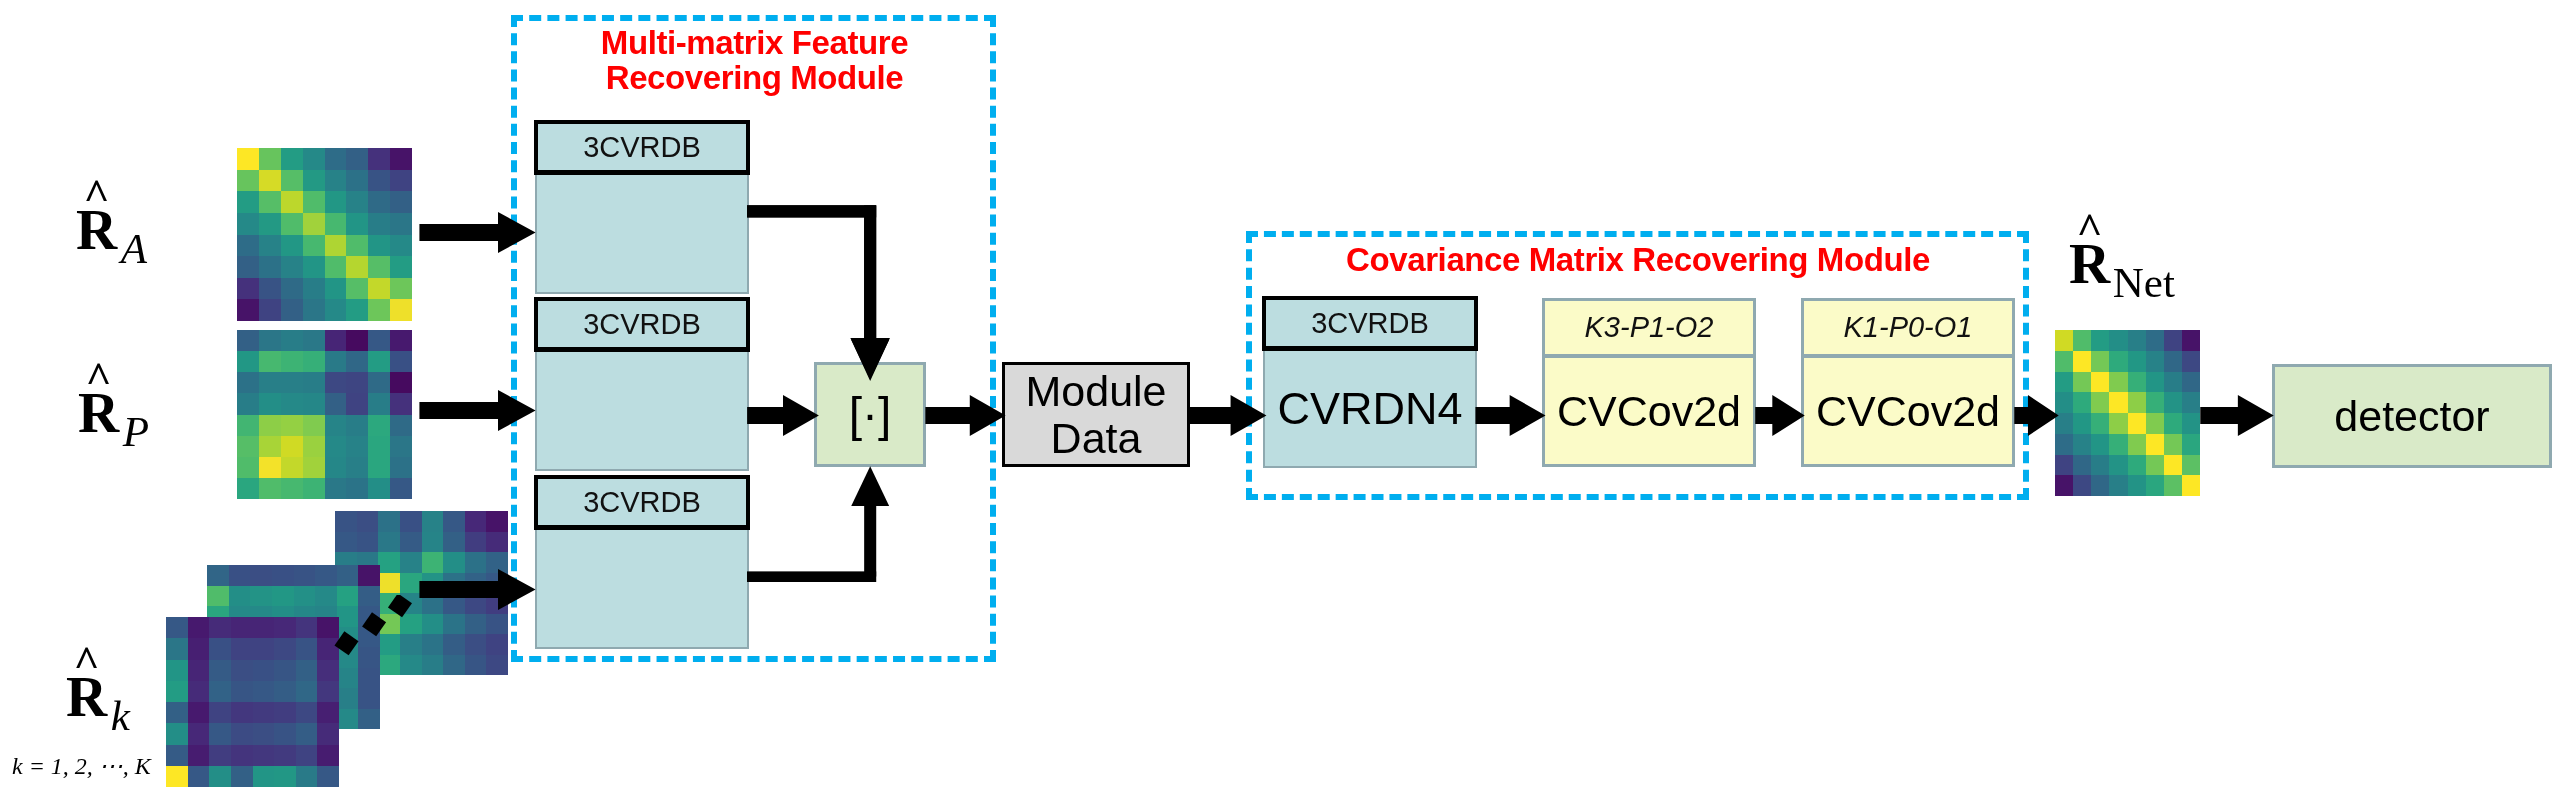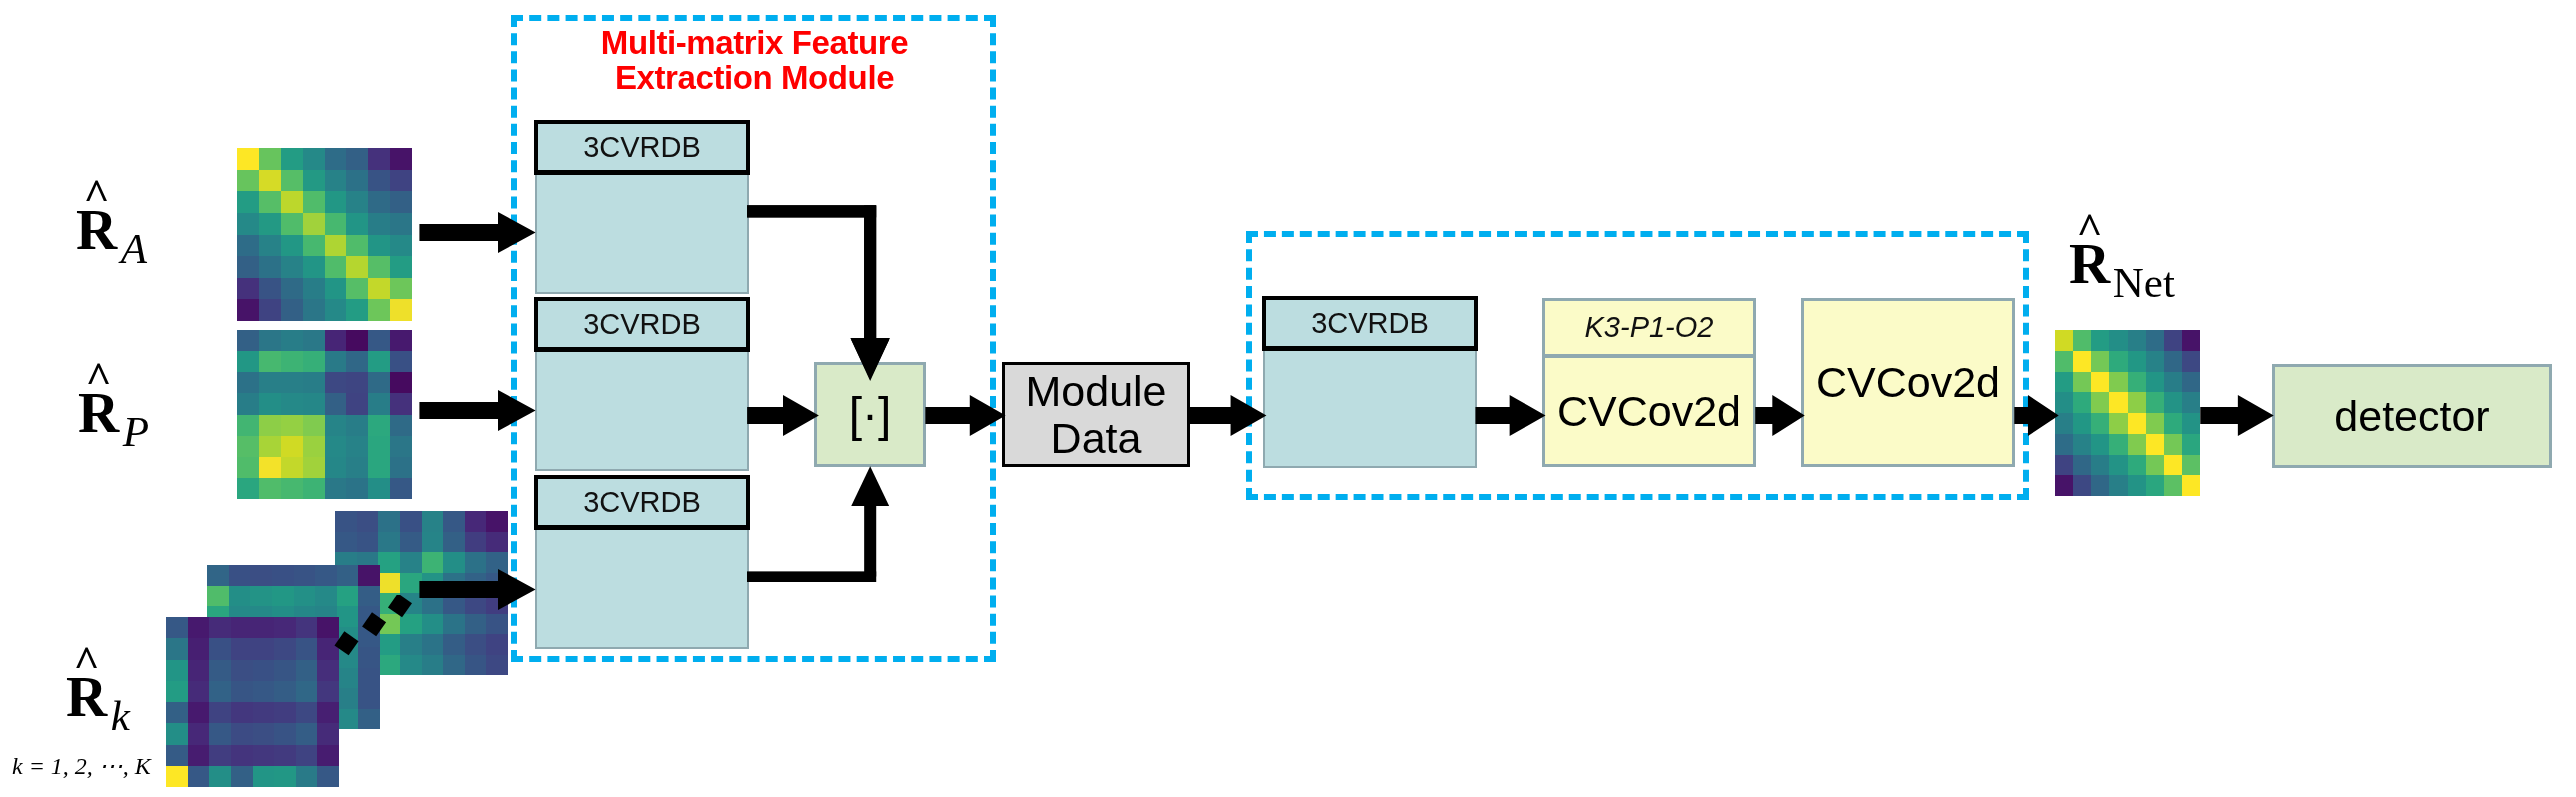--- a/index.html
+++ b/index.html
@@ -188,23 +188,24 @@
 
   .dot-ellipsis { position: absolute; }
 </style>
 </head>
 <body>
 
 <div id="stage">
 
   <div class="module-frame" style="left:511px; top:14.7px; width:485px; height:647px;"></div>
   <div class="module-title" style="left:530px; top:26px; width:449px; font-size:33px;">Multi-matrix Feature
-Extraction Module</div>
+Recovering Module</div>
 
   <div class="module-frame" style="left:1246px; top:231px; width:783px; height:269px;"></div>
+  <div class="module-title" style="left:1260px; top:243px; width:756px; font-size:33px;">Covariance Matrix Recovering Module</div>
 
   <div class="mathlabel" style="left:76px; top:197px;">
     <span class="bigR"><span class="hat">^</span>R</span><span class="sub-it">A</span>
   </div>
 
   <div class="mathlabel" style="left:78px; top:380px;">
     <span class="bigR"><span class="hat">^</span>R</span><span class="sub-it">P</span>
   </div>
 
   <div class="mathlabel" style="left:66px; top:664px;">
@@ -628,33 +629,35 @@
   <div class="cvrdn" style="left:535px; top:298px; width:214px; height:173px;">
     <div class="sub">3CVRDB</div>
   </div>
 
   <div class="cvrdn" style="left:535px; top:476px; width:214px; height:173px;">
     <div class="sub">3CVRDB</div>
   </div>
 
   <div class="cvrdn" style="left:1263px; top:297px; width:214px; height:171px;">
     <div class="sub">3CVRDB</div>
+    <div class="main">CVRDN4</div>
   </div>
 
   <div class="plainbox box-concat" style="left:814px; top:362px; width:112px; height:105px;">[·]</div>
 
   <div class="plainbox box-gray" style="left:1002px; top:362px; width:188px; height:105px;">Module
 Data</div>
 
   <div class="cvcov" style="left:1542px; top:298px; width:214px; height:169px;">
     <div class="sub">K3-P1-O2</div>
     <div class="main">CVCov2d</div>
   </div>
 
   <div class="cvcov" style="left:1801px; top:298px; width:214px; height:169px;">
+    <div class="sub">K1-P0-O1</div>
     <div class="main">CVCov2d</div>
   </div>
 
   <div class="plainbox box-green" style="left:2272px; top:364px; width:280px; height:104px;">detector</div>
 
   <div class="arrow" style="left:419px; top:212px;">
     <svg width="117" height="41" viewBox="0 0 136 48">
       <path d="M0,14 L92,14 L92,0 L136,24 L92,48 L92,34 L0,34 Z" fill="#000"></path>
     </svg>
   </div>

